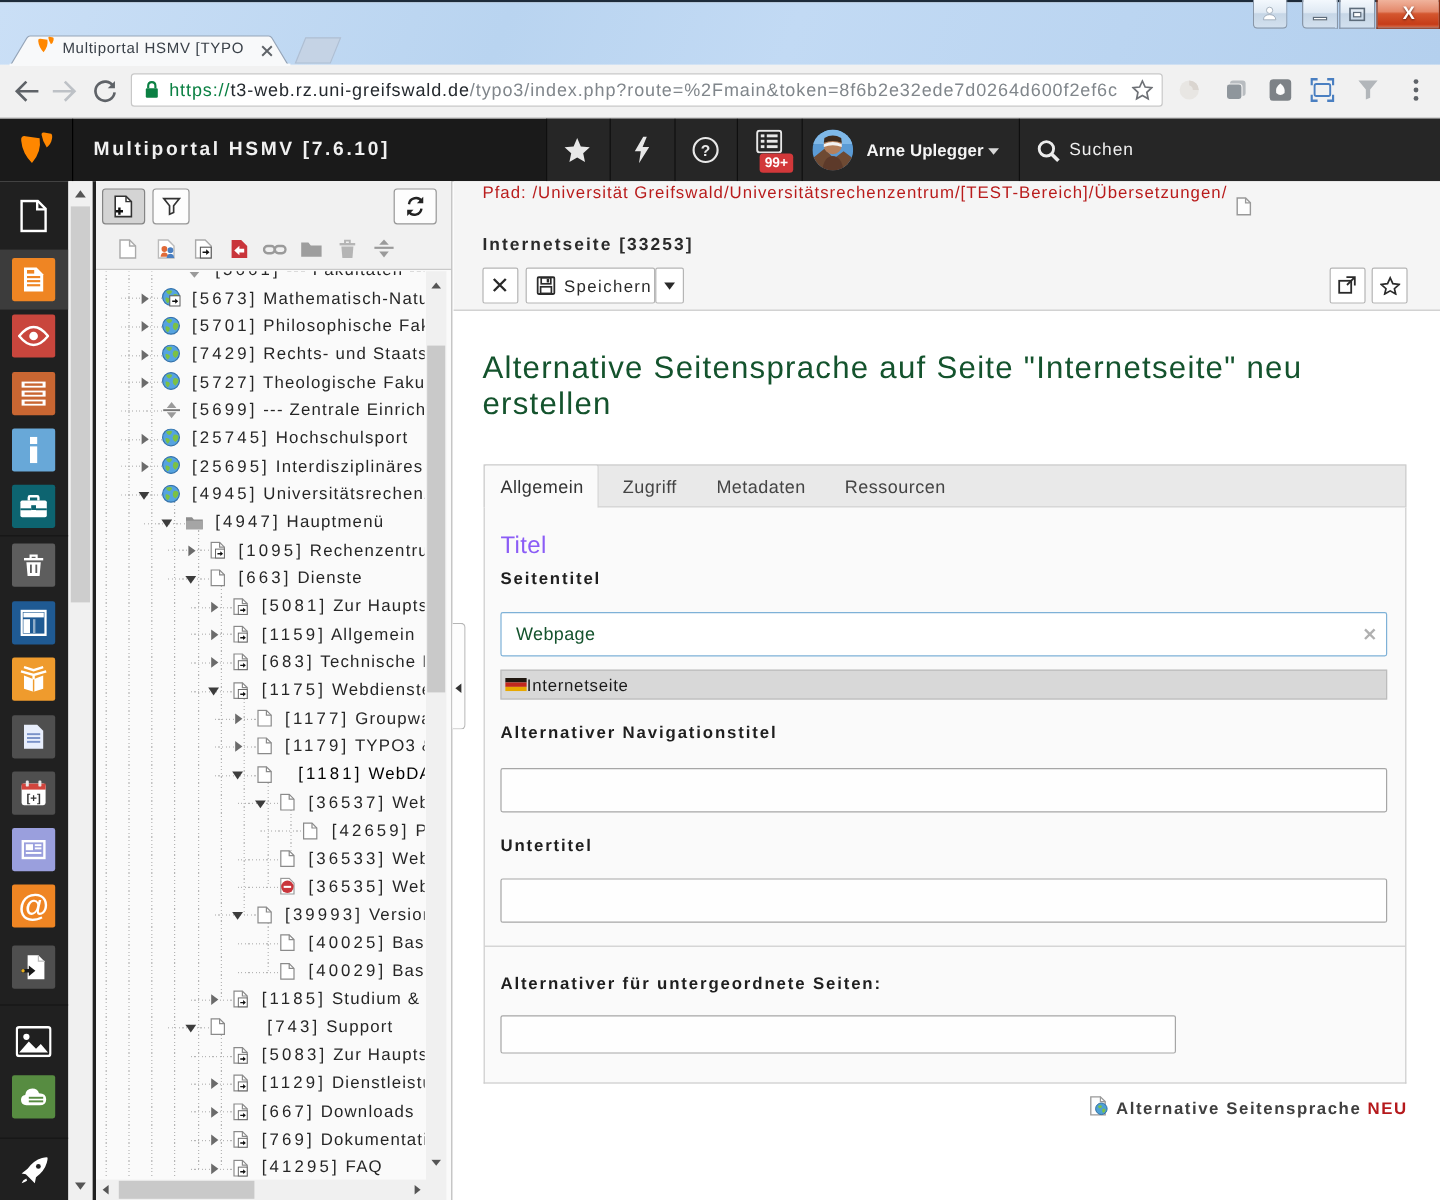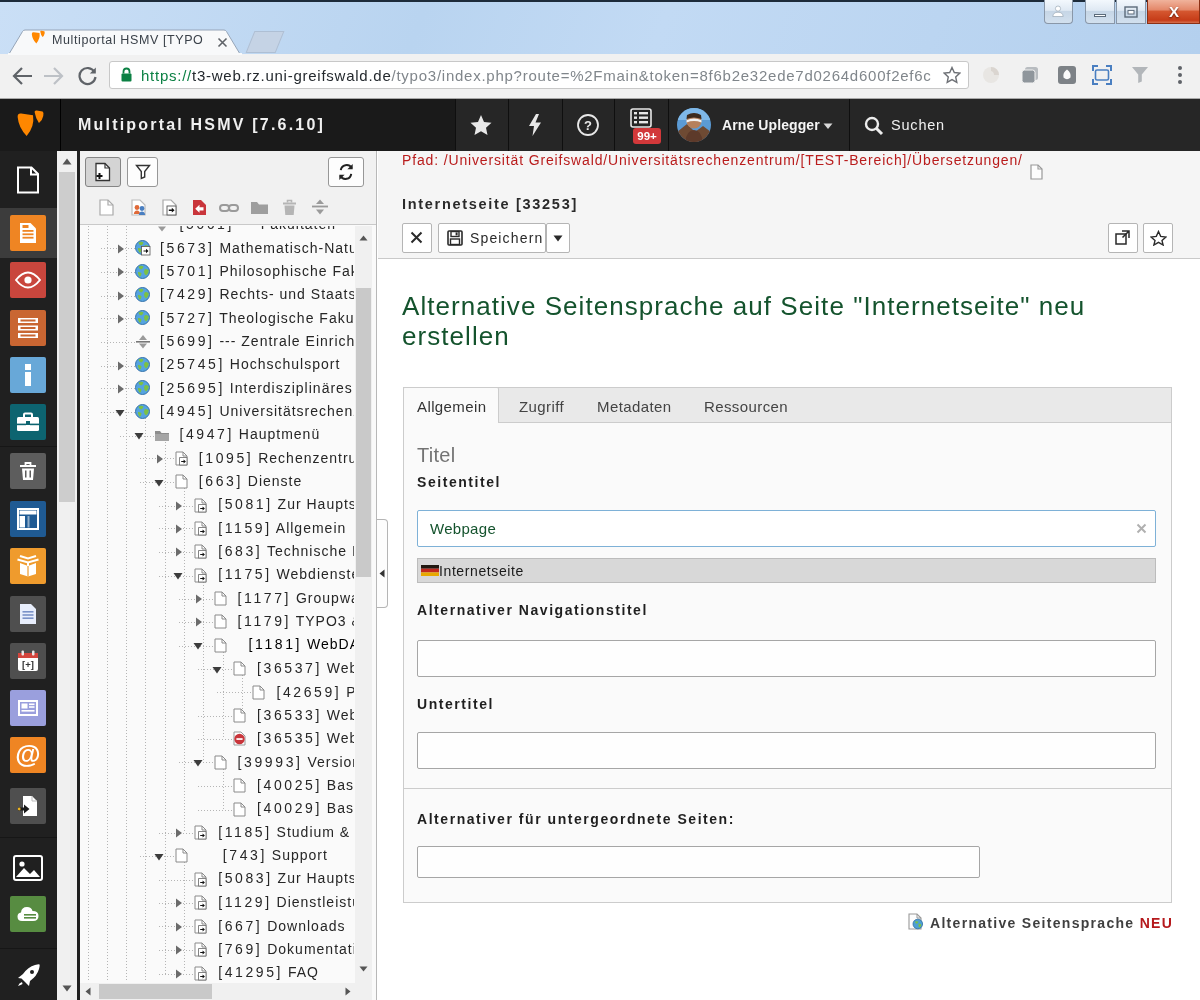--- a/index.html
+++ b/index.html
@@ -717,21 +717,21 @@
     <path d="M8.5 1.5 L10.7 6.4 L16 7 L12 10.6 L13.1 15 L8.5 12.4 L3.9 15 L5 10.6 L1 7 L6.3 6.4Z" fill="none" stroke="#2a2a2a" stroke-width="1.4"></path>
   </svg>
 <div style="left:402px;top:291px;width:780px;height:64px;font-size:26px;letter-spacing:1.05px;color:#14532d;line-height:30px;">Alternative Seitensprache auf Seite "Internetseite" neu<br>erstellen</div>
 <div style="left:403px;top:387px;width:769px;height:36px;background:#e9e9e9;border:1px solid #ccc;border-bottom:1px solid #ccc;"></div>
 <div style="left:403px;top:387px;width:96px;height:37px;background:#fafafa;border:1px solid #ccc;border-bottom:none;border-radius:2px 2px 0 0;"></div>
 <div style="left:417px;top:398px;width:80px;height:18px;font-size:15px;letter-spacing:0.4px;color:#333;">Allgemein</div>
 <div style="left:519px;top:398px;width:60px;height:18px;font-size:15px;letter-spacing:0.4px;color:#444;">Zugriff</div>
 <div style="left:597px;top:398px;width:80px;height:18px;font-size:15px;letter-spacing:0.4px;color:#444;">Metadaten</div>
 <div style="left:704px;top:398px;width:90px;height:18px;font-size:15px;letter-spacing:0.4px;color:#444;">Ressourcen</div>
 <div style="left:403px;top:423px;width:769px;height:480px;background:#fafafa;border:1px solid #ccc;border-top:none;"></div>
-<div style="left:417px;top:444px;width:200px;height:22px;font-size:20px;letter-spacing:0.3px;color:#737373;">Titel</div>
+<div style="left:417px;top:444px;width:200px;height:22px;font-size:20px;letter-spacing:0.3px;color:#8b5cf6;">Titel</div>
 <div style="left:417px;top:474px;width:300px;height:17px;font-size:14px;font-weight:bold;letter-spacing:1.55px;color:#1f1f1f;">Seitentitel</div>
 <div style="left:417px;top:510px;width:739px;height:37px;background:#fff;border:1px solid #7eb1d7;border-radius:2px;"></div>
 <div style="left:430px;top:520px;width:200px;height:17px;font-size:15px;color:#14532d;letter-spacing:0.3px;">Webpage</div>
 <svg width="11" height="11" viewBox="0 0 11 11" style="position:absolute;left:1136px;top:523px;">
     <path d="M1.5 1.5 L9.5 9.5 M9.5 1.5 L1.5 9.5" stroke="#b0b0b0" stroke-width="2"></path>
   </svg>
 <div style="left:417px;top:558px;width:739px;height:25px;background:#d8d8d8;border:1px solid #bcbcbc;"></div>
 <svg width="18" height="11" viewBox="0 0 18 11" style="position:absolute;left:421px;top:565px;">
     <rect width="18" height="3.7" fill="#201710"></rect>
     <rect y="3.7" width="18" height="3.7" fill="#c2281e"></rect>

